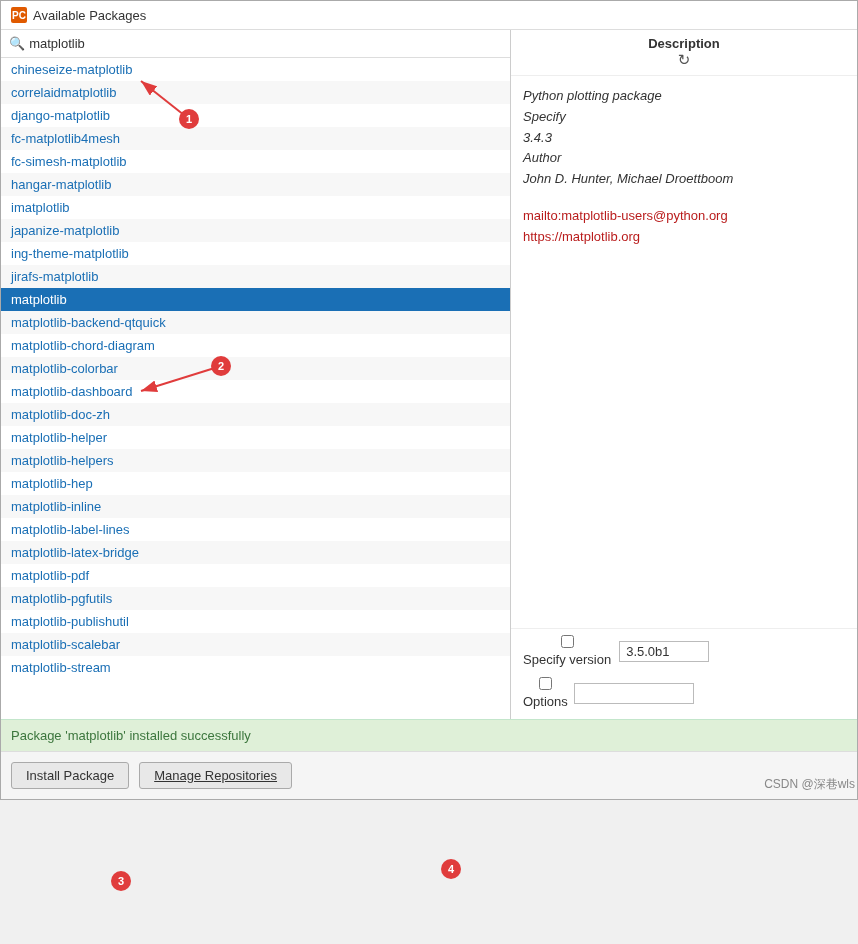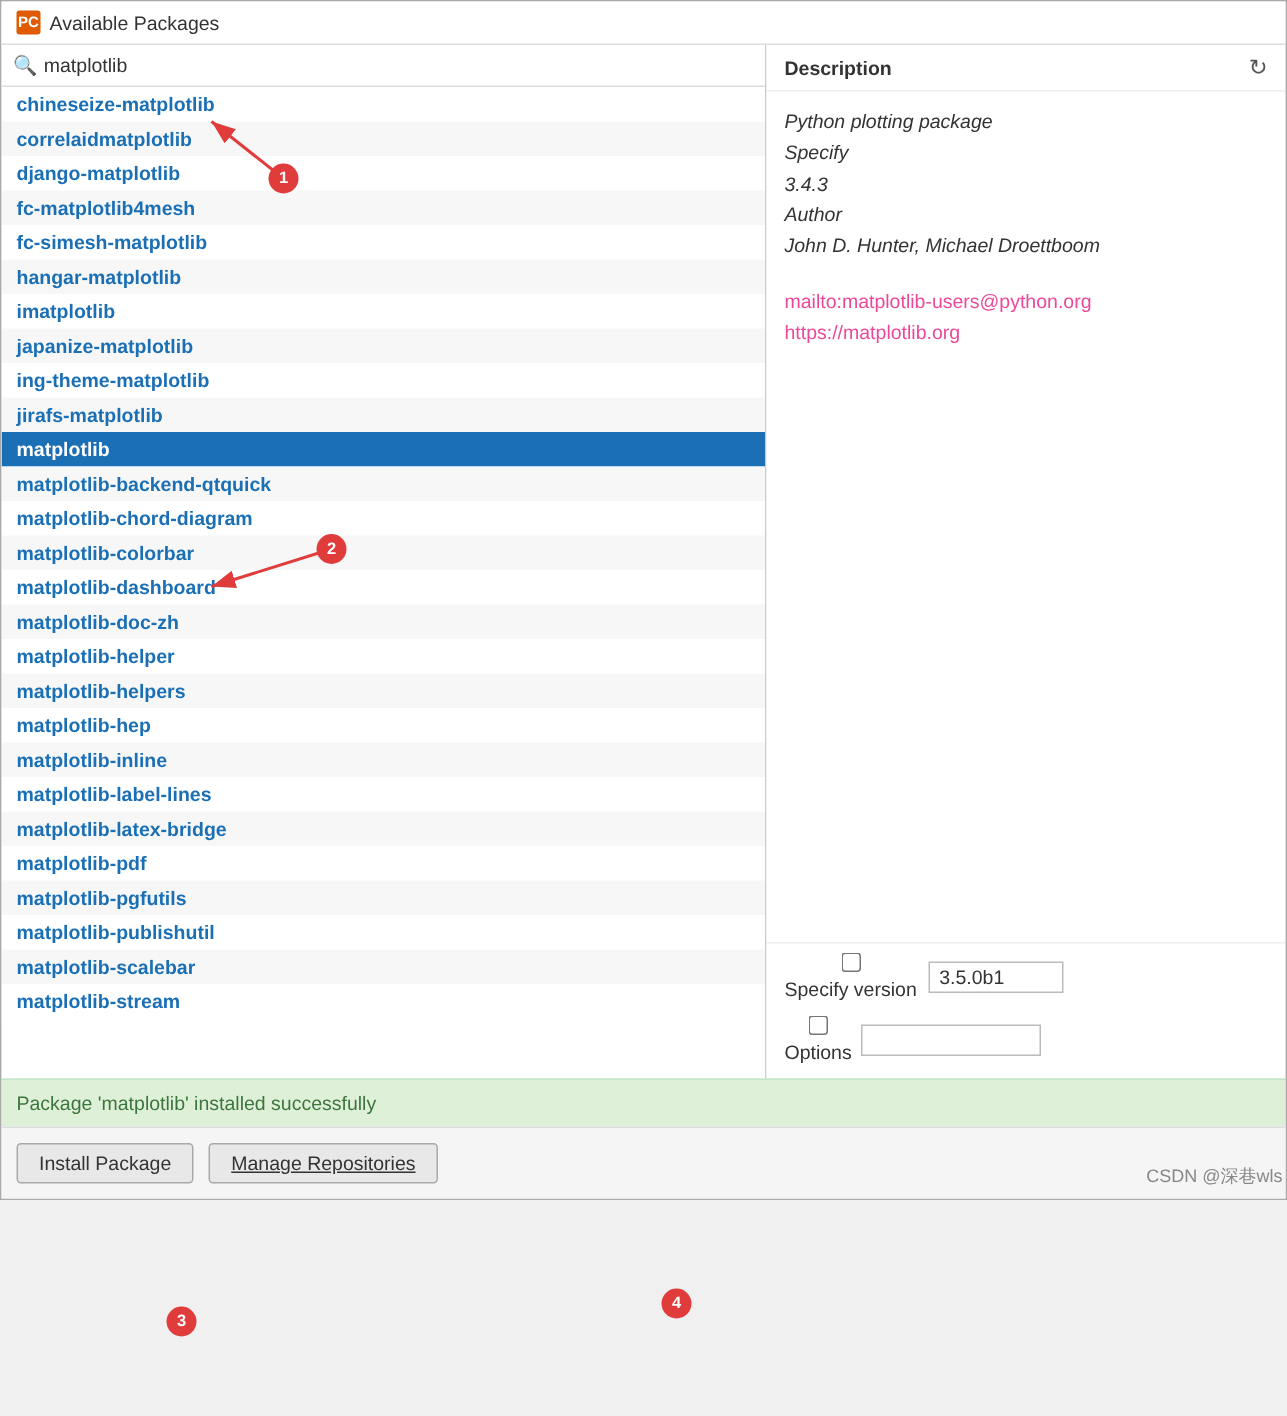--- a/index.html
+++ b/index.html
@@ -77,21 +77,20 @@
     .package-list {
       flex: 1;
       overflow-y: auto;
     }
     .package-item {
       padding: 4px 10px;
       cursor: pointer;
       color: #1a6fb5;
       font-size: 13px;
       border-bottom: none;
-      font-weight: bold;
     }
     .package-item:nth-child(even) {
       background: #f7f7f7;
     }
     .package-item:nth-child(odd) {
       background: #fff;
     }
     .package-item.selected {
       background: #1a6fb5;
       color: #fff;
@@ -103,20 +102,21 @@
       flex-direction: column;
       background: #fff;
       padding: 0;
     }
     .desc-header {
       display: flex;
       align-items: center;
       justify-content: space-between;
       padding: 6px 12px;
       border-bottom: 1px solid #eee;
+      flex-direction: column;
     }
     .desc-title {
       font-size: 13px;
       font-weight: 600;
       color: #333;
     }
     .refresh-icon {
       font-size: 15px;
       color: #555;
       cursor: pointer;
@@ -126,21 +126,21 @@
       flex: 1;
       font-size: 13px;
       color: #333;
       line-height: 1.6;
     }
     .desc-body .desc-line {
       display: block;
       font-style: italic;
     }
     .desc-link {
-      color: #ec4899;
+      color: #b91c1c;
       text-decoration: none;
       display: block;
     }
     .desc-links {
       margin-top: 16px;
     }
     
     .version-row {
       display: flex;
       align-items: center;

